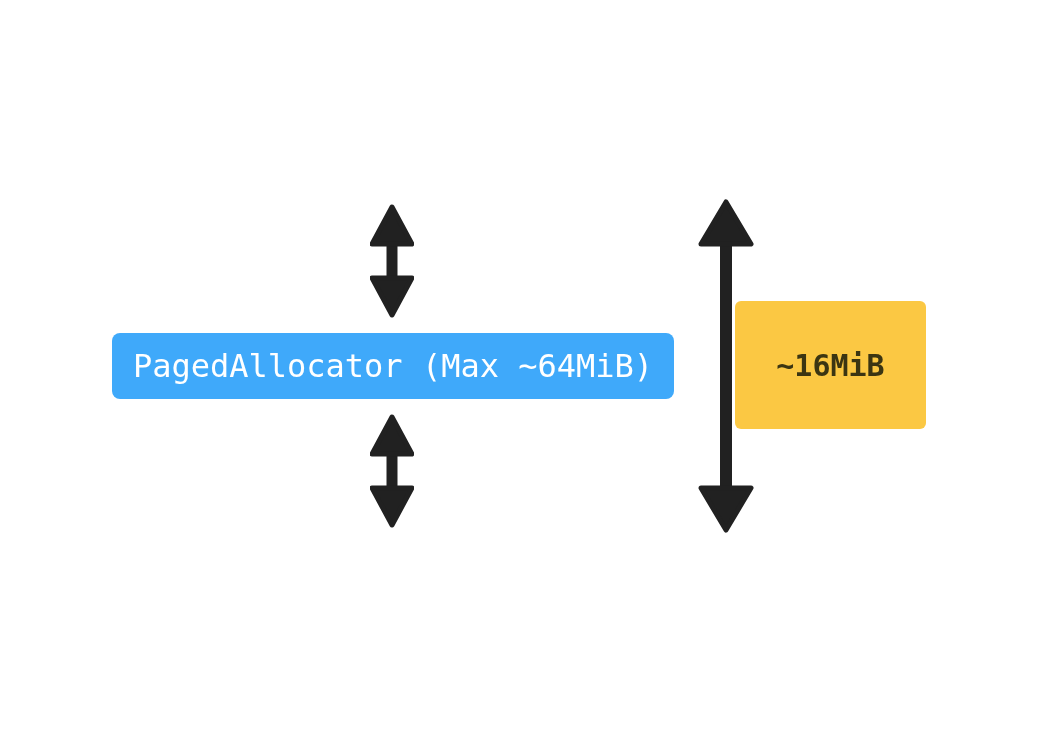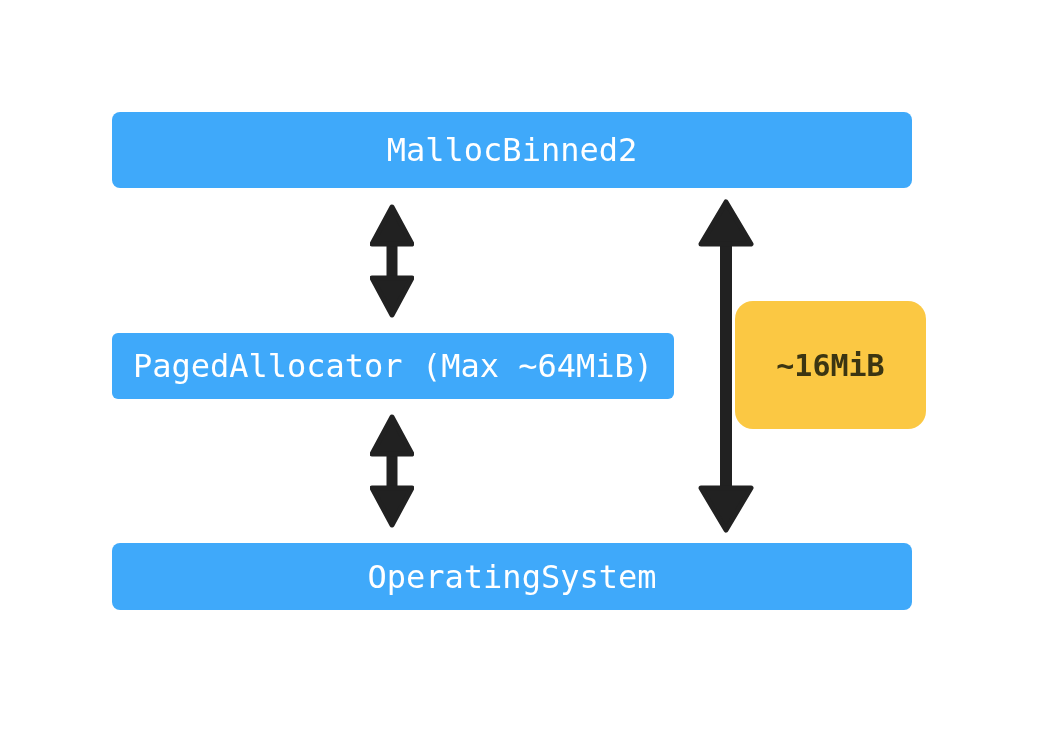--- a/index.html
+++ b/index.html
@@ -21,21 +21,21 @@
     border-radius: 8px;
     display: flex;
     align-items: center;
     justify-content: center;
     color: #ffffff;
     font-size: 32px;
     font-weight: 500;
     white-space: nowrap;
   }
   .node-top    { left: 112px; top: 112px; width: 800px; height: 76px; }
-  .node-mid    { left: 112px; top: 333px; width: 562px; height: 66px; border-radius: 6px; }
+  .node-mid    { left: 112px; top: 333px; width: 562px; height: 66px; }
   .node-bottom { left: 112px; top: 543px; width: 800px; height: 67px; }
 
   .arrow { position: absolute; display: block; }
   .arrow-a    { left: 370px; top: 204px; }
   .arrow-b    { left: 370px; top: 414px; }
   .arrow-long { left: 698px; top: 199px; }
 
   .arrow .shaft {
     stroke: #212121;
     stroke-width: 11;
@@ -48,39 +48,36 @@
     stroke-linejoin: round;
   }
 
   .callout {
     position: absolute;
     left: 735px;
     top: 301px;
     width: 191px;
     height: 128px;
     background: #fbc843;
-    border-radius: 18px;
+    border-radius: 6px;
     display: flex;
     align-items: center;
     justify-content: center;
     color: #3b3512;
     font-size: 30px;
     font-weight: 600;
     line-height: 47px;
     white-space: nowrap;
   }
 </style>
 </head>
 <body>
 
 <div class="canvas">
 
-  <div class="node node-top">
-    <span class="node-label">MallocBinned2</span>
-  </div>
 
   <svg class="arrow arrow-a" width="44" height="114" viewBox="0 0 44 114" aria-hidden="true">
     <line class="shaft" x1="22" y1="38" x2="22" y2="76"></line>
     <path class="head" d="M22 3 L42 40 L2 40 Z"></path>
     <path class="head" d="M22 111 L42 74 L2 74 Z"></path>
   </svg>
 
   <div class="node node-mid">
     <span class="node-label">PagedAllocator (Max ~64MiB)</span>
   </div>
@@ -94,17 +91,14 @@
   <svg class="arrow arrow-long" width="56" height="334" viewBox="0 0 56 334" aria-hidden="true">
     <line class="shaft" x1="28" y1="42" x2="28" y2="292"></line>
     <path class="head" d="M28 3 L53 45 L3 45 Z"></path>
     <path class="head" d="M28 331 L53 289 L3 289 Z"></path>
   </svg>
 
   <div class="callout">
     <span>~16MiB</span>
   </div>
 
-  <div class="node node-bottom">
-    <span class="node-label">OperatingSystem</span>
-  </div>
 
 </div>
 
 </body></html>

